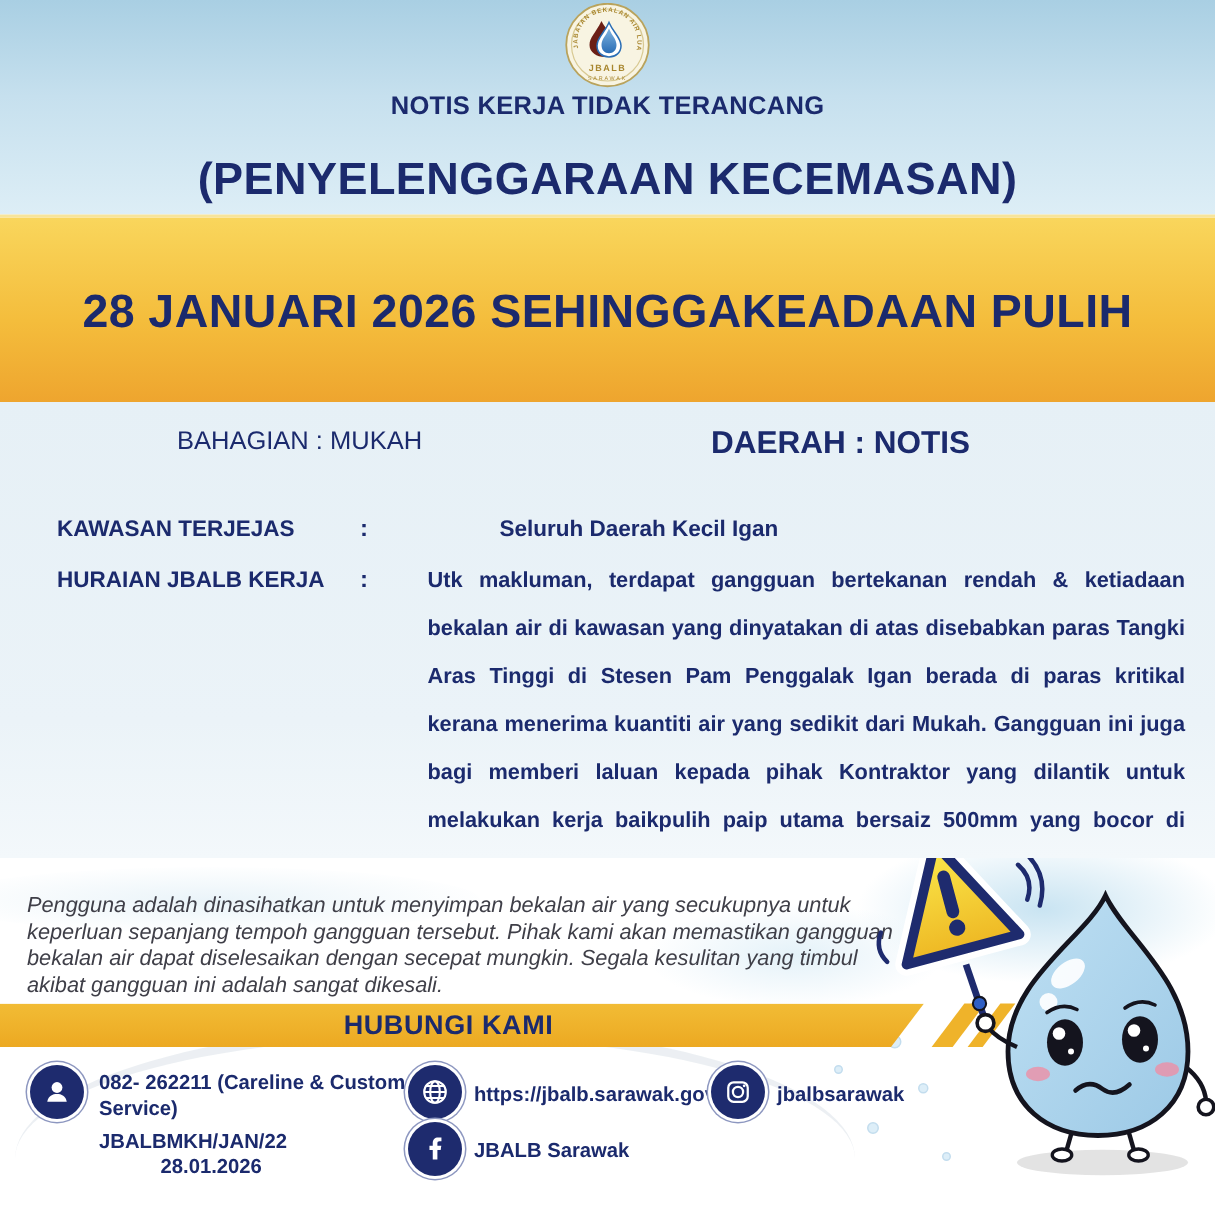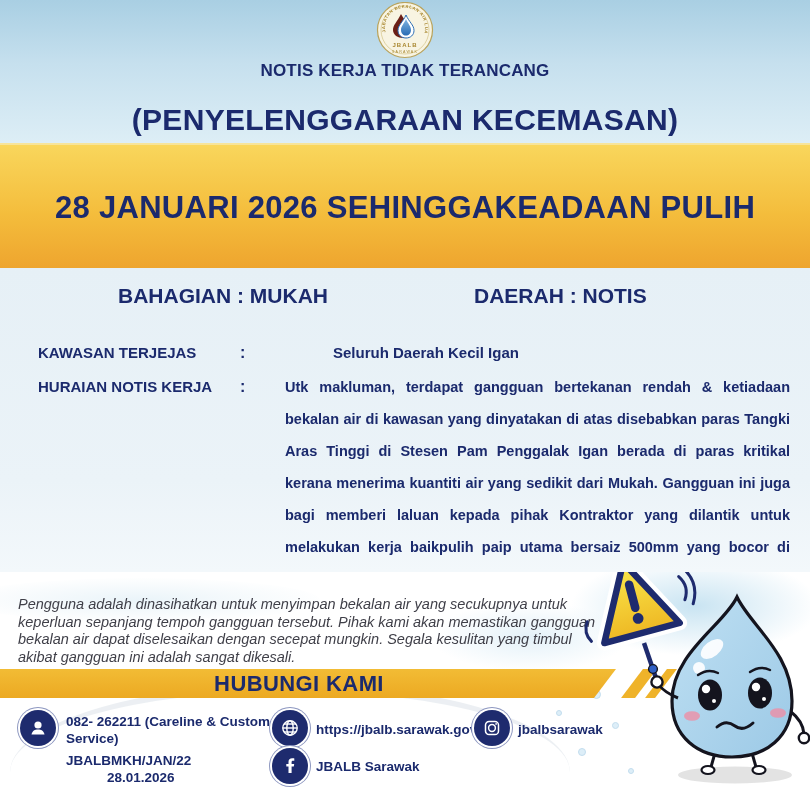--- a/index.html
+++ b/index.html
@@ -18,21 +18,21 @@
   
   .sec-banner{position:absolute;left:0;top:143px;width:810px;height:125px;
     background:linear-gradient(180deg,#f9d65c 0%,#f4bd3c 55%,#eea42e 100%);
     border-top:2px solid #f7e49a;display:flex;justify-content:center;align-items:center;}
   .banner-line{font-size:31px;font-weight:bold;color:#1b2a6d;line-height:52px;letter-spacing:.3px;text-align:center;}
 
   
   .sec-content{position:absolute;left:0;top:268px;width:810px;height:304px;
     background:linear-gradient(180deg,#e6f0f6 0%,#ebf3f8 70%,#f3f8fb 100%);}
   .region-row{position:absolute;left:0;top:16px;width:810px;height:26px;}
-  .region-bahagian{position:absolute;left:118px;top:0;font-size:21px;font-weight:bold;color:#1b2a6d;}
+  .region-bahagian{position:absolute;left:118px;top:0;font-size:17px;font-weight:normal;color:#1b2a6d;}
   .region-daerah{position:absolute;left:474px;top:0;font-size:21px;font-weight:bold;color:#1b2a6d;}
   .detail-label{position:absolute;left:38px;width:200px;font-size:15px;font-weight:bold;color:#1b2a6d;}
   .detail-colon{position:absolute;left:240px;width:10px;font-size:16px;font-weight:bold;color:#1b2a6d;}
   .lab1{top:76px;} .lab2{top:110px;}
   .kawasan-value{position:absolute;left:285px;top:76px;width:505px;font-size:15px;font-weight:bold;color:#1b2a6d;margin-left:48px;}
   .huraian-value{position:absolute;left:285px;top:103px;width:505px;font-size:14.5px;font-weight:bold;
     color:#1b2a6d;text-align:justify;line-height:32px;}
 
   
   .sec-splash{position:absolute;left:0;top:572px;width:810px;height:238px;background:#ffffff;overflow:hidden;}
@@ -44,21 +44,21 @@
     border-top:7px solid #e2e8ed;opacity:.65;}
   .bubble{position:absolute;border-radius:50%;background:#ddeef8;border:1px solid #c3ddee;}
 
   .advisory{position:absolute;left:18px;top:24px;width:578px;font-size:14.5px;font-style:italic;
     color:#3f3f48;line-height:17.5px;}
 
   .hubungi-bar{position:absolute;left:0;top:97px;width:616px;height:29px;
     background:linear-gradient(180deg,#f2bc35 0%,#eca922 100%);
     clip-path:polygon(0 0,100% 0,calc(100% - 22px) 100%,0 100%);
     display:flex;align-items:center;justify-content:center;}
-  .hubungi-bar span{font-size:22px;font-weight:bold;color:#1b2a6d;letter-spacing:.4px;padding-right:18px;}
+  .hubungi-bar span{font-size:18px;font-weight:bold;color:#1b2a6d;letter-spacing:.4px;padding-right:18px;}
   .bar-stripe{position:absolute;top:97px;height:29px;background:#efb32a;transform:skewX(-37deg);}
   .stripe1{left:632px;width:14px;} .stripe2{left:656px;width:10px;}
 
   
   .contact-icon{position:absolute;width:36px;height:36px;border-radius:50%;background:#1e2b6e;
     box-shadow:0 0 0 2px #ffffff,0 0 0 3px #8d97c0;display:flex;align-items:center;justify-content:center;}
   .ci-1{left:20px;top:138px;} .ci-2{left:272px;top:138px;} .ci-3{left:272px;top:176px;} .ci-4{left:474px;top:138px;}
   .c-text{position:absolute;font-size:13.5px;font-weight:bold;color:#1b2a6d;line-height:17px;}
   .t-phone{left:66px;top:141px;width:218px;}
   .t-ref{left:66px;top:180px;} .t-date{left:66px;top:197px;margin-left:41px;}
@@ -103,21 +103,21 @@
   </div>
 
   <div class="sec-content">
     <div class="region-row">
       <div class="region-bahagian">BAHAGIAN : MUKAH</div>
       <div class="region-daerah">DAERAH : NOTIS</div>
     </div>
     <div class="detail-label lab1">KAWASAN TERJEJAS</div>
     <div class="detail-colon lab1">:</div>
     <div class="kawasan-value">Seluruh Daerah Kecil Igan</div>
-    <div class="detail-label lab2">HURAIAN NOTIS KERJA</div>
+    <div class="detail-label lab2">HURAIAN JBALB KERJA</div>
     <div class="detail-colon lab2">:</div>
     <div class="huraian-value">Utk makluman, terdapat gangguan bertekanan rendah &amp; ketiadaan bekalan air di kawasan yang dinyatakan di atas disebabkan paras Tangki Aras Tinggi di Stesen Pam Penggalak Igan berada di paras kritikal kerana menerima kuantiti air yang sedikit dari Mukah. Gangguan ini juga bagi memberi laluan kepada pihak Kontraktor yang dilantik untuk melakukan kerja baikpulih paip utama bersaiz 500mm yang bocor di Stesen Pam Penggalak Oya menyebabkan kapasiti bekalan air ke Igan turut terjejas.</div>
   </div>
 
   <div class="sec-splash">
     <div class="water-blob blob-a"></div>
     <div class="water-blob blob-b"></div>
     <div class="water-blob blob-c"></div>
     <div class="swirl"></div>
     <div class="bubble" style="left:592px;top:118px;width:7px;height:7px;"></div>

